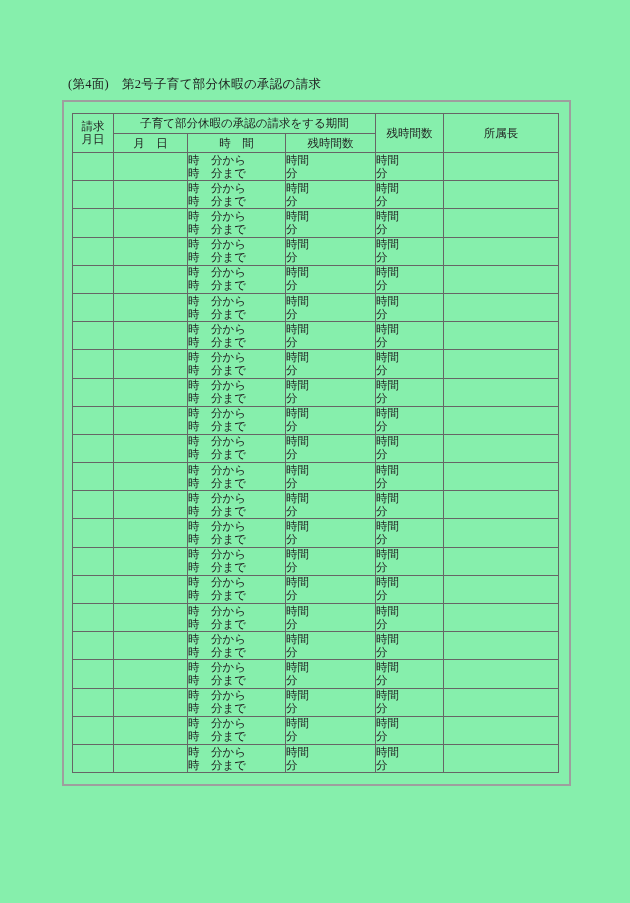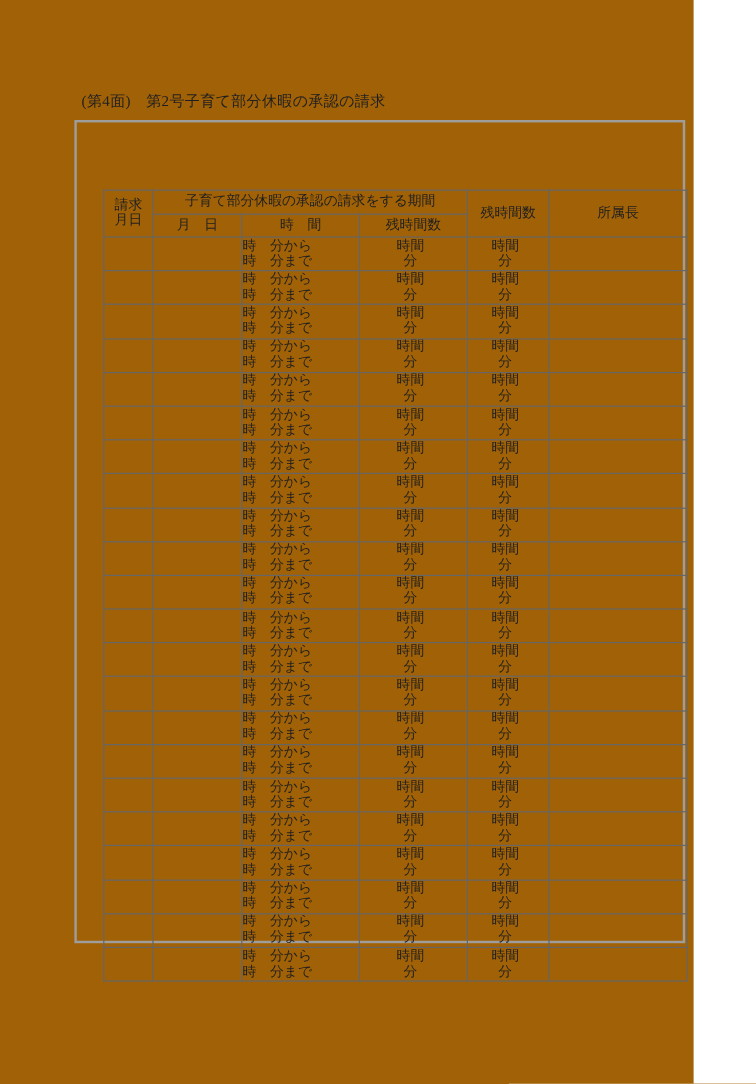--- a/index.html
+++ b/index.html
@@ -5,61 +5,60 @@
   html, body { margin: 0; padding: 0; }
   body {
     width: 630px; height: 903px;
     background: #ffffff;
     font-family: "Liberation Serif", "DejaVu Serif", serif;
     color: #1f1f1f;
     -webkit-font-smoothing: antialiased;
   }
   .page {
     position: relative;
-    width: 578px; height: 903px;
-    background: #a16207;
+    width: 630px; height: 903px;
+    background: #86efac;
     overflow: hidden;
   }
   .form-title {
     position: absolute;
     left: 68px; top: 77px;
     font-size: 12.5px;
     line-height: 14px;
     letter-spacing: 0.3px;
     white-space: pre;
   }
   .outer-frame {
     position: absolute;
     left: 62px; top: 100px;
     width: 509px; height: 686px;
     border: 2px solid #9e9e9e;
     box-sizing: border-box;
   }
   table.request-table {
     position: absolute;
-    left: 22px; top: 11px;
+    left: 8px; top: 11px;
     border-collapse: collapse;
     table-layout: fixed;
     width: 486px;
-    margin-top: 45px;
   }
   .request-table th, .request-table td {
     border: 1px solid #666666;
     font-weight: normal;
     font-size: 11.5px;
     padding: 0;
     overflow: hidden;
     vertical-align: middle;
   }
   .request-table thead tr { height: 19.5px; }
   .request-table thead th { text-align: center; line-height: 14px; }
   .request-table tbody tr { height: 28.2px; }
   .cell-line { line-height: 13px; }
   .c-time { text-align: left; }
-  .c-num  { text-align: center; padding-right: 5px !important; }
+  .c-num  { text-align: left; padding-right: 5px !important; }
   .c-date, .c-md, .c-sup { text-align: center; }
 </style>
 </head>
 <body>
 
 <div class="page">
 
   <div class="form-title">(第4面)　第2号子育て部分休暇の承認の請求</div>
 
   <div class="outer-frame">

